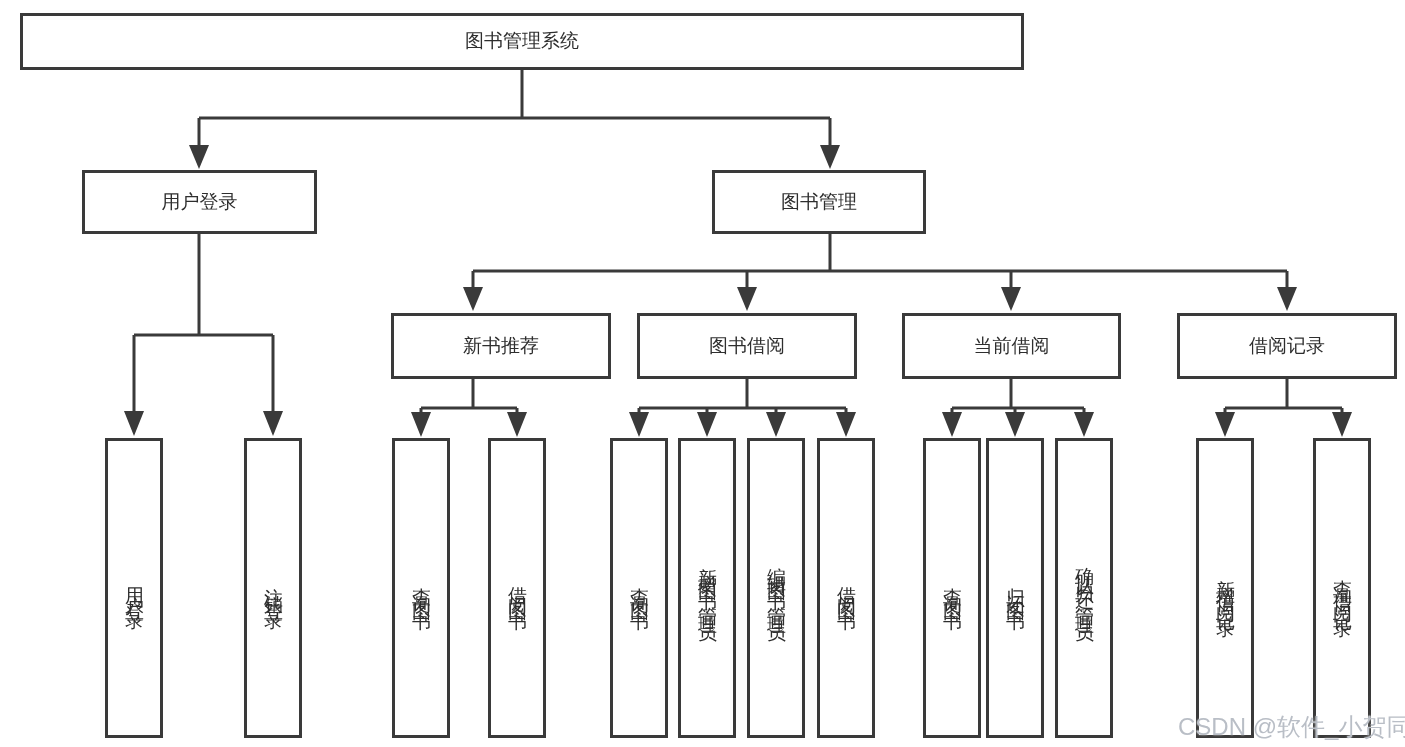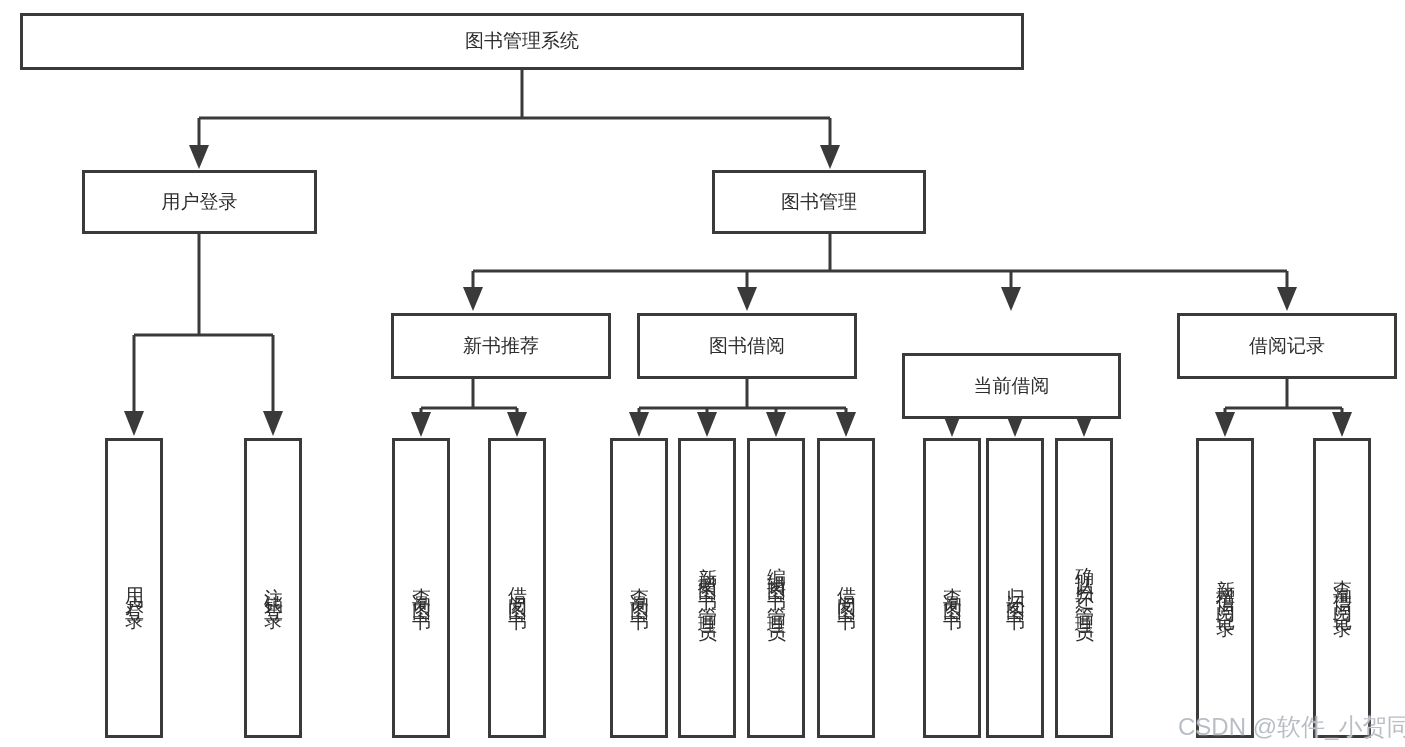--- a/index.html
+++ b/index.html
@@ -118,21 +118,21 @@
     </g>
   </svg>
 
   <div class="node" style="left:20px; top:13px; width:1004px; height:57px;">图书管理系统</div>
 
   <div class="node" style="left:82px; top:170px; width:235px; height:64px;">用户登录</div>
   <div class="node" style="left:712px; top:170px; width:214px; height:64px;">图书管理</div>
 
   <div class="node" style="left:363px; top:313px; width:220px; height:66px;margin-left:28px;">新书推荐</div>
   <div class="node" style="left:637px; top:313px; width:220px; height:66px;">图书借阅</div>
-  <div class="node" style="left:902px; top:313px; width:219px; height:66px;margin-top:40px;">当前借阅</div>
+  <div class="node" style="left:902px; top:313px; width:219px; height:66px;">当前借阅</div>
   <div class="node" style="left:1177px; top:313px; width:220px; height:66px;">借阅记录</div>
 
   <div class="node vnode" style="left:105px; top:438px; width:58px; height:300px;">
     <span>用户登录</span>
   </div>
   <div class="node vnode" style="left:244px; top:438px; width:58px; height:300px;">
     <span>注销登录</span>
   </div>
 
   <div class="node vnode" style="left:392px; top:438px; width:58px; height:300px;">

